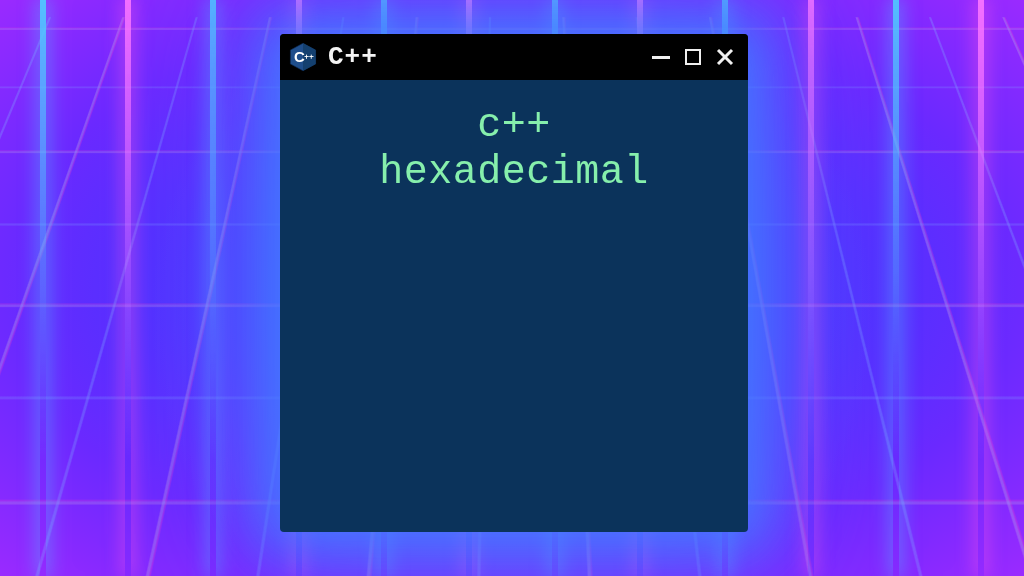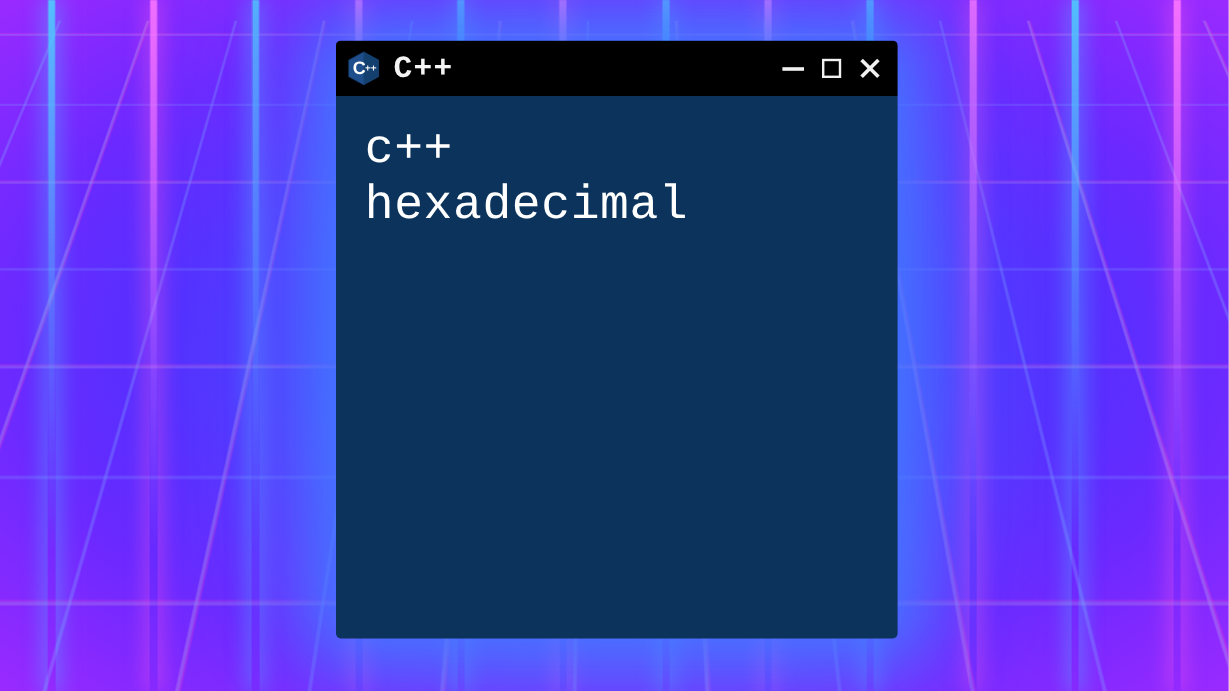--- a/index.html
+++ b/index.html
@@ -109,26 +109,27 @@
       font-family: "Segoe UI Symbol", "Consolas", monospace;
     }
     .win-btn.minimize { font-weight: 700; }
     .win-btn.maximize .box {
       width: 16px; height: 16px; border: 2.5px solid #f0f0f0;
     }
     .win-btn.close { font-weight: 700; }
     
     .content {
       padding: 22px 24px;
-      color: #ffffff;
+      color: #86efac;
       font-family: "Consolas", "Courier New", monospace;
       font-size: 40px;
       line-height: 1.18;
       letter-spacing: 0.5px;
       white-space: pre-line;
+      text-align: center;
     }
   </style>
 </head>
 <body>
 
 <div class="bg">
   <div class="vstripes">
     <span></span>
       <span></span>
       <span></span>

